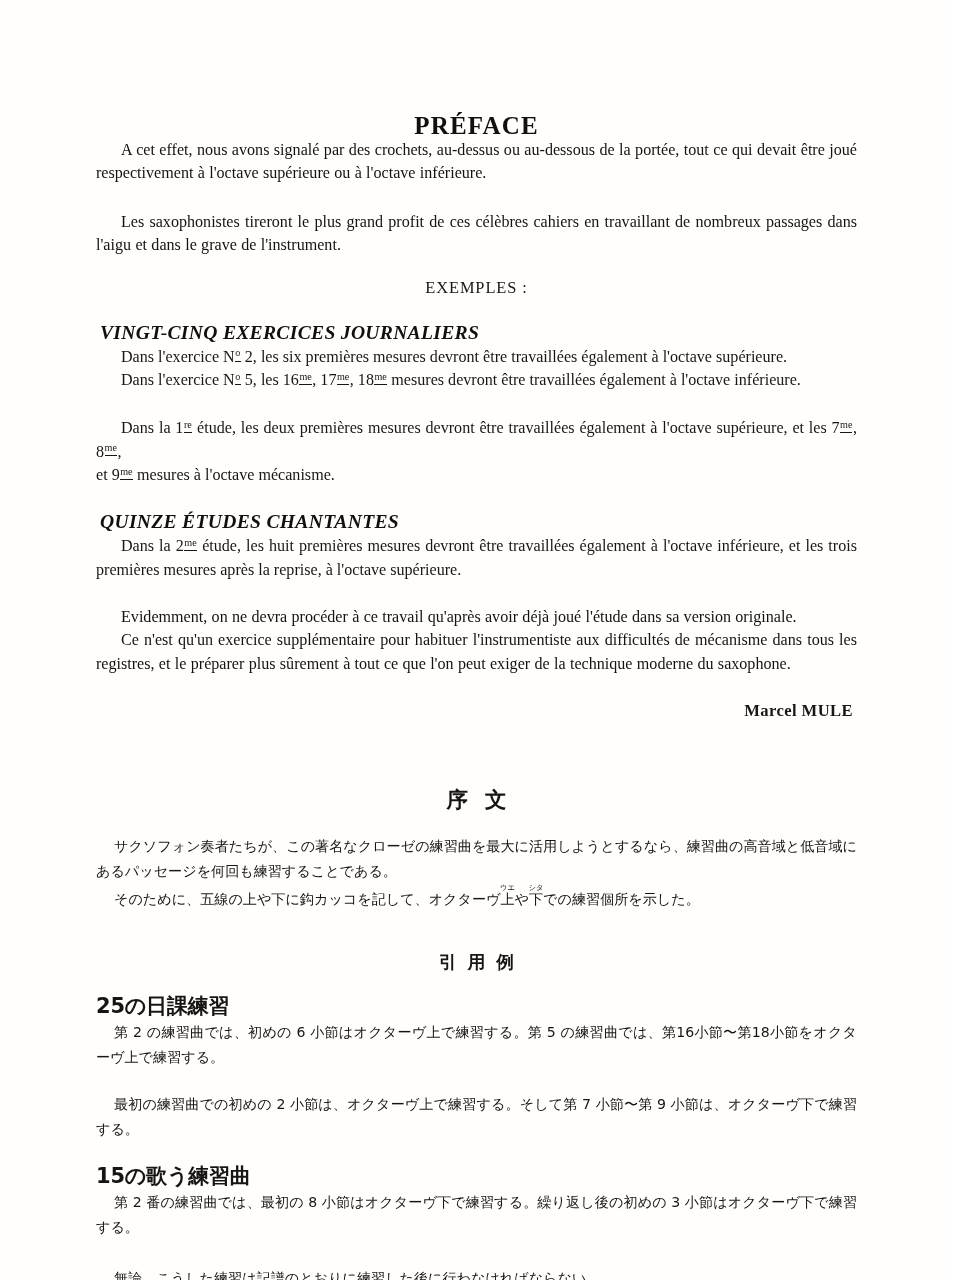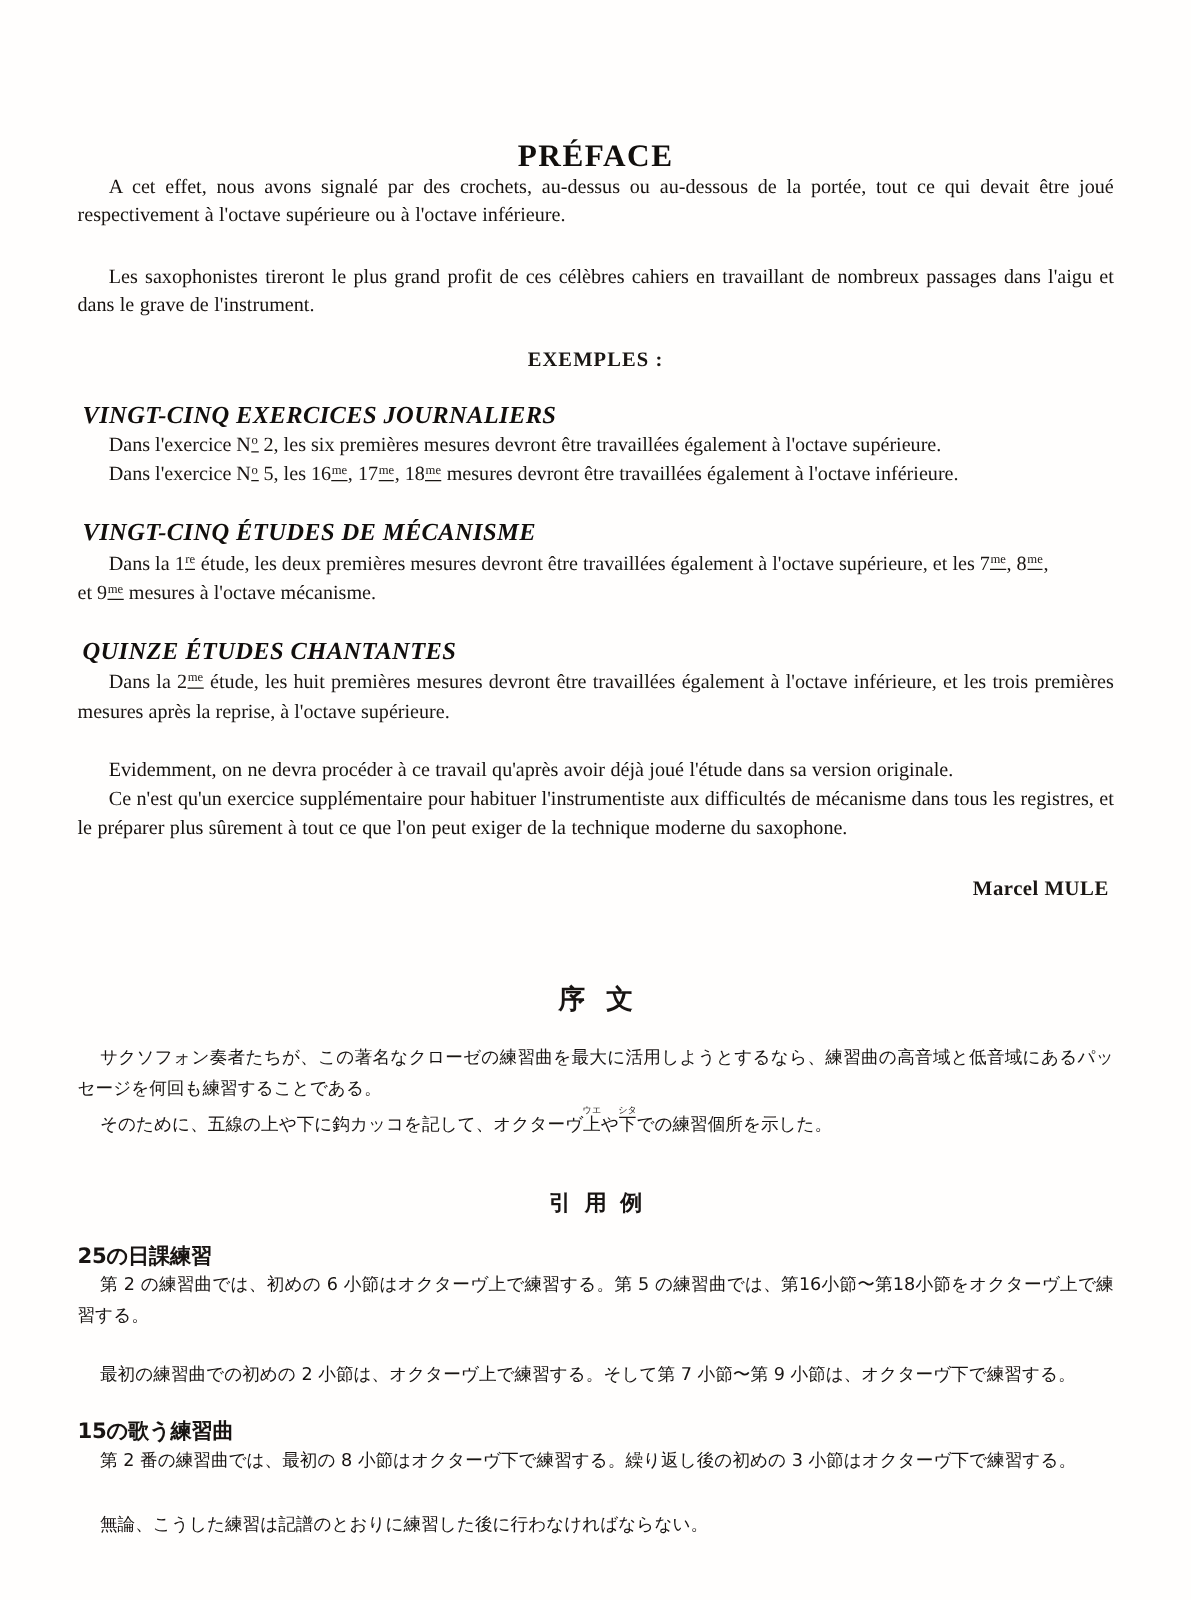--- a/index.html
+++ b/index.html
@@ -14,21 +14,21 @@
     color: #1a1613;
     -webkit-font-smoothing: antialiased;
     overflow: hidden;
   }
 
   .page {
     position: relative;
     width: 953px;
     height: 896px;
     box-sizing: border-box;
-    padding: 0 62px;
+    padding: 0 96px;
   }
 
   
   .title-preface {
     text-align: center;
     font-size: 25px;
     font-weight: bold;
     letter-spacing: 1.2px;
     margin: 0;
     padding-top: 113px;
@@ -43,21 +43,21 @@
     text-indent: 25px;
     margin: 0;
     color: #17120f;
     word-spacing: 0.3px;
   }
   .fr-para.first { margin-top: 25px; }
 
   .exemples {
     text-align: center;
     font-size: 16.4px;
-    font-weight: bold;
+    font-weight: normal;
     letter-spacing: 0.9px;
     margin: 0;
     padding-top: 24px;
     line-height: 1;
   }
 
   .sec {
     margin-top: 25px;
   }
   .sec-head {
@@ -135,21 +135,21 @@
     font-size: 17.6px;
     letter-spacing: 11px;
     text-indent: 11px;
     margin: 16px;
     padding-top: 26px;
     line-height: 1;
   }
 
   .jp-sec { margin-top: 22px; }
   .jp-sec-head {
-    font-size: 17px;
+    font-size: 21px;
     font-weight: bold;
     margin: 0 0 1px 0;
     line-height: 1.2;
     letter-spacing: -0.2px;
   }
   .jp-sec-body {
     font-size: 14.1px;
     line-height: 25px;
     text-align: justify;
     text-indent: 18px;
@@ -179,21 +179,20 @@
 
   <p class="exemples">EXEMPLES :</p>
 
   <div class="sec">
     <h2 class="sec-head">VINGT-CINQ EXERCICES JOURNALIERS</h2>
     <p class="sec-line"><span>Dans l'exercice N</span><span class="ord">o</span><span> 2, les six premières mesures devront être travaillées également à l'octave supérieure.</span></p>
     <p class="sec-line"><span>Dans l'exercice N</span><span class="ord">o</span><span> 5, les 16</span><span class="ord">me</span><span>, 17</span><span class="ord">me</span><span>, 18</span><span class="ord">me</span><span> mesures devront être travaillées également à l'octave inférieure.</span></p>
   </div>
 
   <div class="sec">
-    <h2 class="sec-head">VINGT-CINQ ÉTUDES DE MÉCANISME</h2>
     <p class="sec-line"><span>Dans la 1</span><span class="ord">re</span><span> étude, les deux premières mesures devront être travaillées également à l'octave supérieure, et les 7</span><span class="ord">me</span><span>, 8</span><span class="ord">me</span><span>,</span></p>
     <p class="sec-line cont"><span>et 9</span><span class="ord">me</span><span> mesures à l'octave mécanisme.</span></p>
   </div>
 
   <div class="sec">
     <h2 class="sec-head">QUINZE ÉTUDES CHANTANTES</h2>
     <p class="sec-line"><span>Dans la 2</span><span class="ord">me</span><span> étude, les huit premières mesures devront être travaillées également à l'octave inférieure, et les trois premières mesures après la reprise, à l'octave supérieure.</span></p>
   </div>
 
   <div class="closing">

